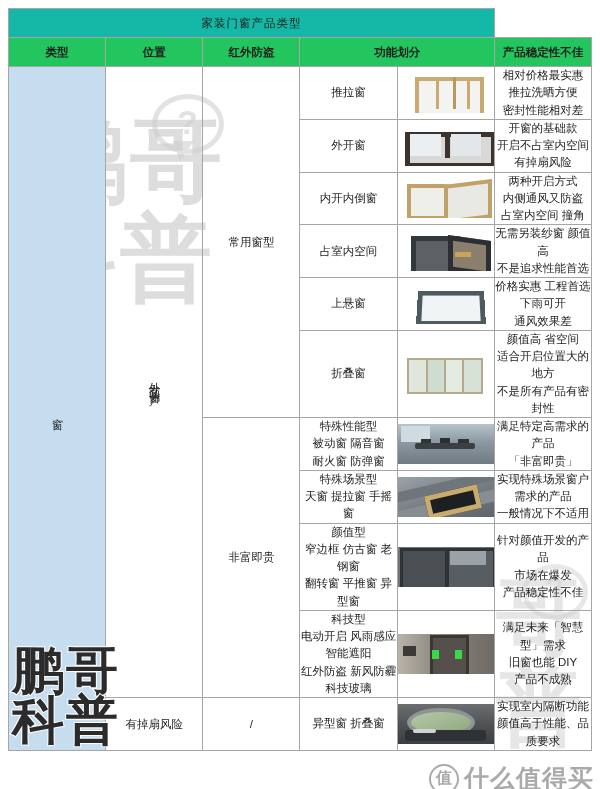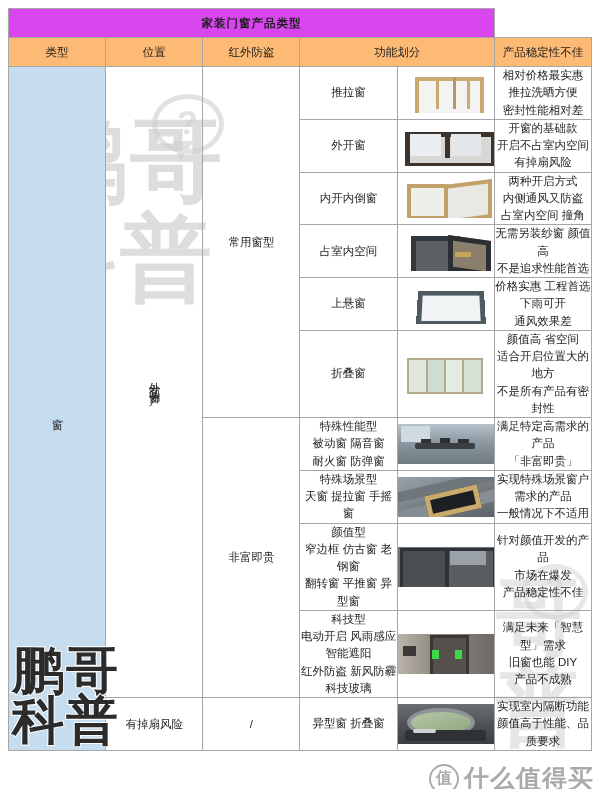--- a/index.html
+++ b/index.html
@@ -39,24 +39,24 @@
   .wm-br .badge{width:26px;height:26px;border:2px solid #9c9c9c;border-radius:50%;
          display:flex;align-items:center;justify-content:center;font-size:16px;font-weight:bold;}
   .wm-br .txt{font-size:25px;font-weight:bold;letter-spacing:1px;}
 
   
   table.t{position:relative;z-index:3;border-collapse:collapse;
           table-layout:fixed;width:584px;margin:8px 0 0 8px;}
   table.t td,table.t th{border:1px solid #a6a6a6;padding:0;
           font-size:11.5px;color:#1d1d1d;text-align:center;vertical-align:middle;}
 
-  .title-row th{background:#d946ef;color:#ffffff;font-size:14px;
-          font-weight:bold;height:28px;letter-spacing:1px;border-color:#2f77b5;}
-  .head-row th{background:#fdba74;color:#ffffff;font-size:12px;
-          font-weight:normal;height:28px;border-color:#5b94c6;}
+  .title-row th{background:#14b8a6;color:#ffffff;font-size:14px;
+          font-weight:normal;height:28px;letter-spacing:1px;border-color:#2f77b5;}
+  .head-row th{background:#22c55e;color:#ffffff;font-size:12px;
+          font-weight:bold;height:28px;border-color:#5b94c6;}
 
   td.c-type{background:#c6dcef;font-size:14px;width:37px;}
   td.c-pos{background:transparent;width:43px;line-height:1.25;}
   td.c-div{background:transparent;width:64px;}
   td.c-name{background:transparent;width:181px;line-height:1.5;padding:4px 2px;}
   td.c-img{background:#ffffff;width:119px;padding:0;}
   td.c-feat{background:transparent;width:136px;line-height:1.5;padding:4px 3px;}
 
   tbody td{background:#e3e3e3;}
   tbody td.c-type{background:#c6dcef;}

